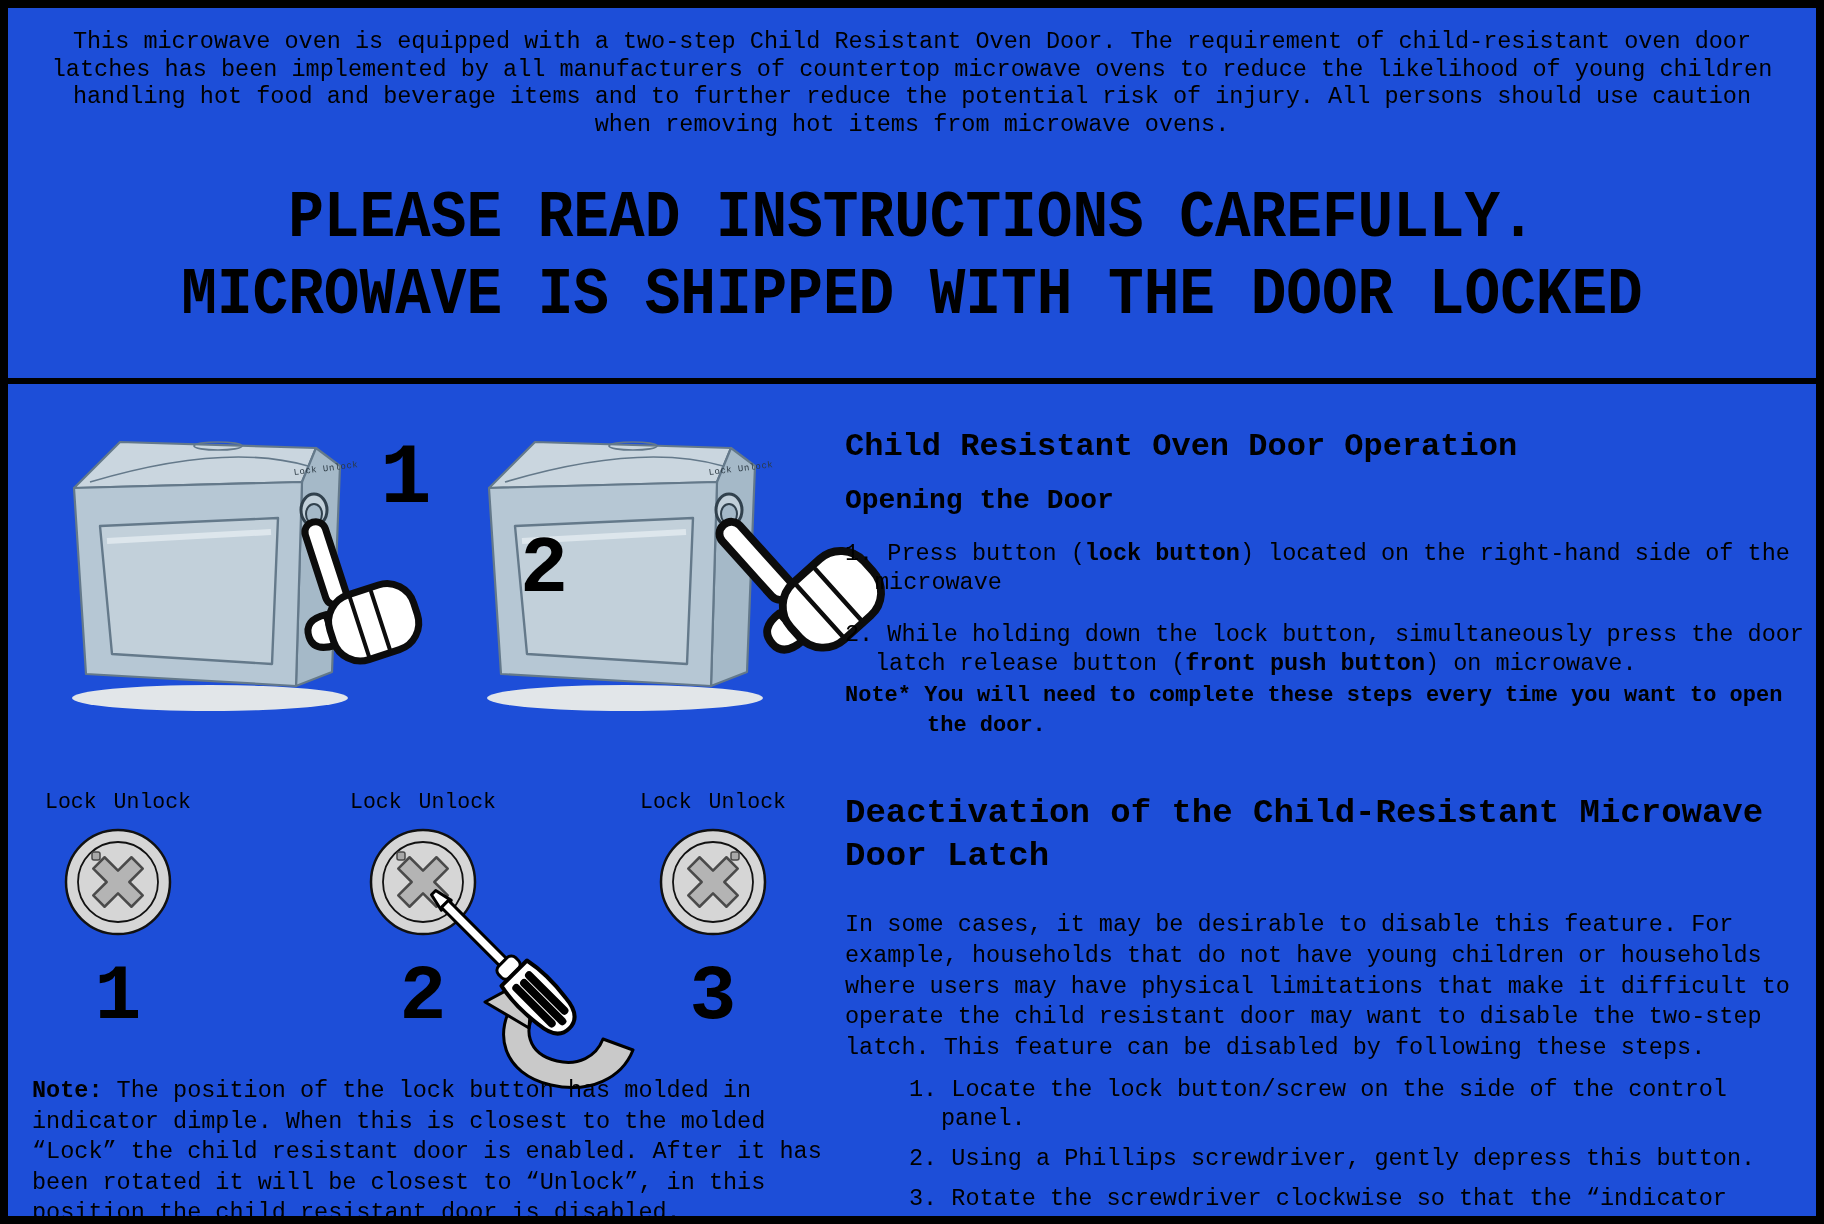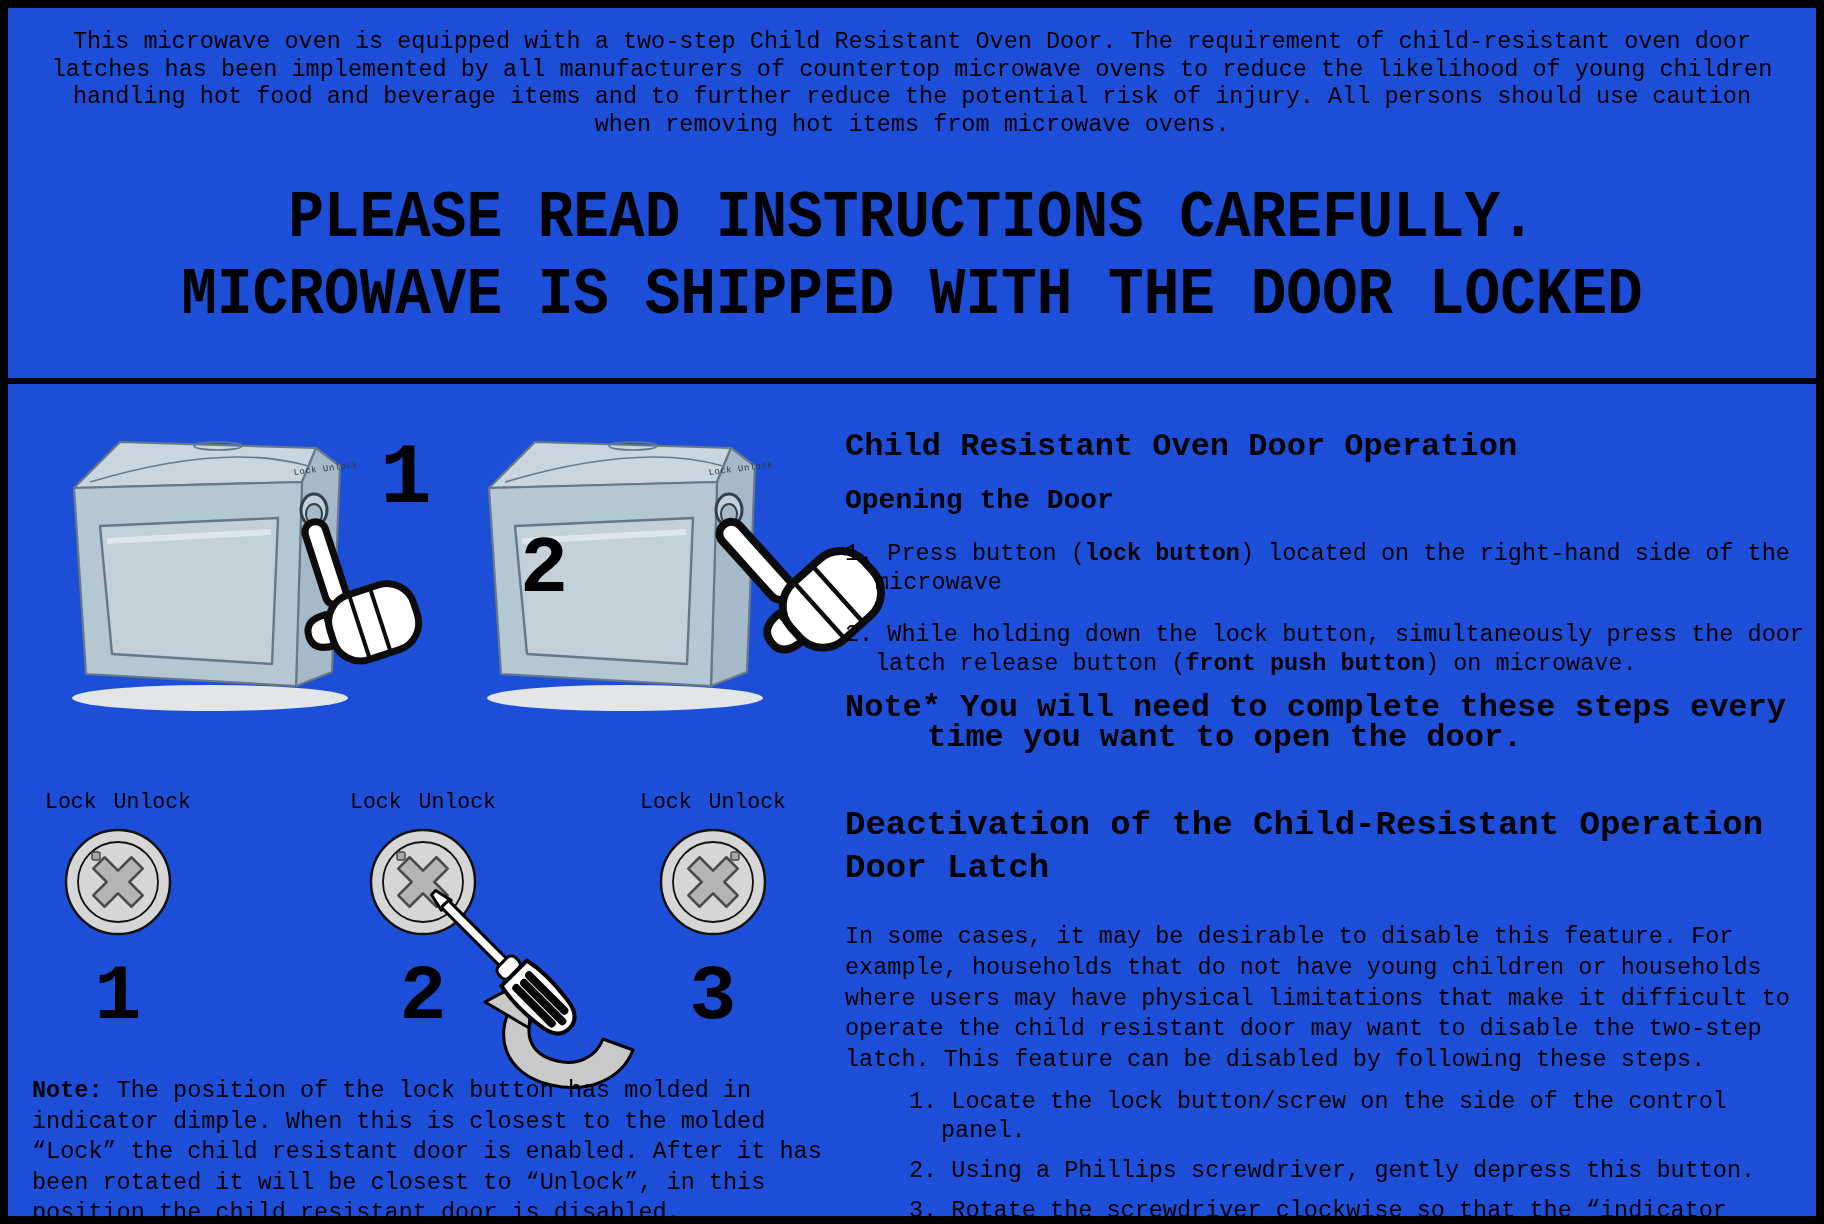--- a/index.html
+++ b/index.html
@@ -64,21 +64,21 @@
     position:absolute; left:24px; top:1068px; width:812px;
     font-size:23.5px; line-height:30.5px;
   }
 
   
   .right-col { position:absolute; left:837px; top:420px; width:968px; }
   .rc-title   { font-size:32px; font-weight:700; }
   .rc-sub     { font-size:28px; font-weight:700; margin-top:20px; }
   .op-step    { margin-top:24px; font-size:23.5px; line-height:28.5px;
                 padding-left:30px; text-indent:-30px; }
-  .op-note    { margin-top:15px; font-weight:700; font-size:32px; line-height:29.5px;
+  .op-note    { margin-top:3px; font-weight:700; font-size:22px; line-height:29.5px;
                 padding-left:82px; text-indent:-82px; width:945px; }
   .deact      { margin-top:52px; }
   .deact-title{ font-size:34px; font-weight:700; line-height:43px; }
   .intro      { margin-top:32px; font-size:23.5px; line-height:30.8px; }
   .deact-steps{ margin-top:6px; margin-left:46px; }
   .d-step     { margin-top:11px; font-size:23.5px; line-height:29px;
                 padding-left:32px; text-indent:-32px;margin-left:18px; }
 </style>
 </head>
 <body>
@@ -207,21 +207,21 @@
     <h2 class="rc-sub">Opening the Door</h2>
 
     <div class="op-step"><span>1. Press button (</span><b>lock button</b><span>) located on the right-hand side of the microwave</span></div>
 
     <div class="op-step"><span>2. While holding down the lock button, simultaneously press the door latch release button (</span><b>front push button</b><span>) on microwave.</span></div>
 
     <div class="op-note">Note* You will need to complete these steps every time you want to open the door.</div>
 
     <div class="deact">
       <h1 class="deact-title">
-        <div>Deactivation of the Child-Resistant Operation</div>
+        <div>Deactivation of the Child-Resistant Microwave</div>
         <div>Door Latch</div>
       </h1>
       <p class="intro">In some cases, it may be desirable to disable this feature.  For example, households that do not have young children or households where users may have physical limitations that make it difficult to operate the child resistant door may want to disable the two-step latch. This feature can be disabled by following these steps.</p>
 
       <div class="deact-steps">
         <div class="d-step"><span>1. Locate the lock button/screw on the side of the control panel.</span><b></b><span></span></div>
         <div class="d-step"><span>2. Using a Phillips screwdriver, gently depress this button.</span><b></b><span></span></div>
         <div class="d-step"><span>3. Rotate the screwdriver clockwise so that the “indicator dimple” is nearest to the </span><b>“Unlock”</b><span> position/label. Do not over-tighten.</span></div>
       </div>
     </div>

